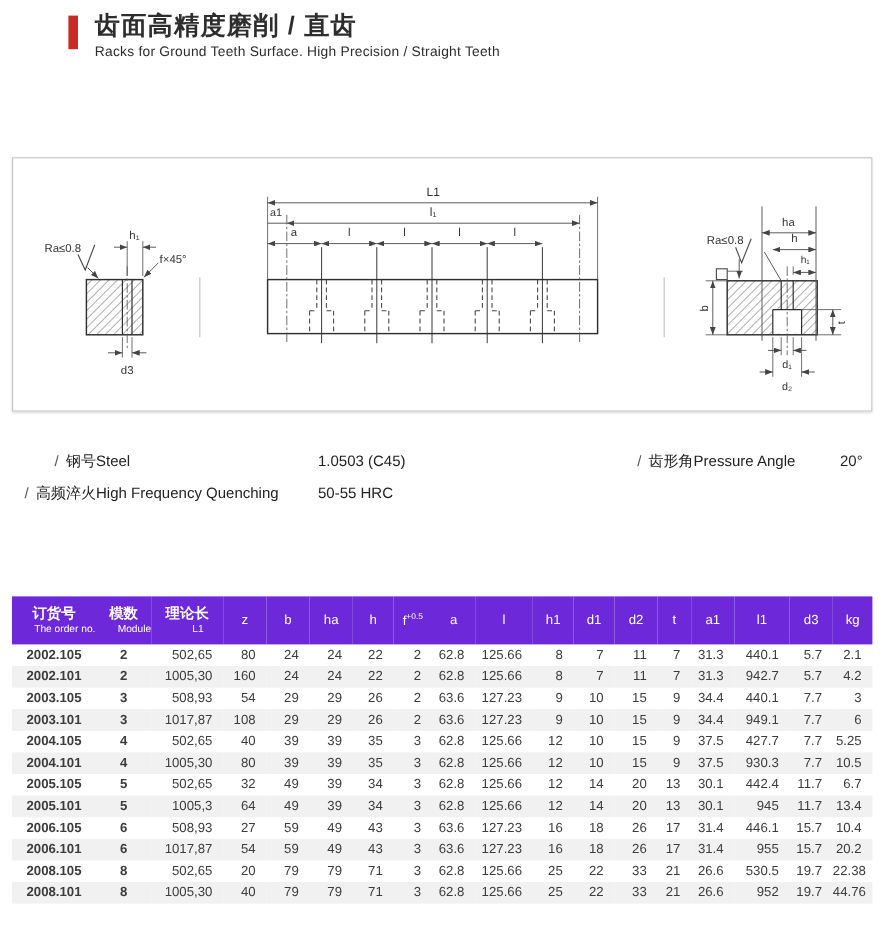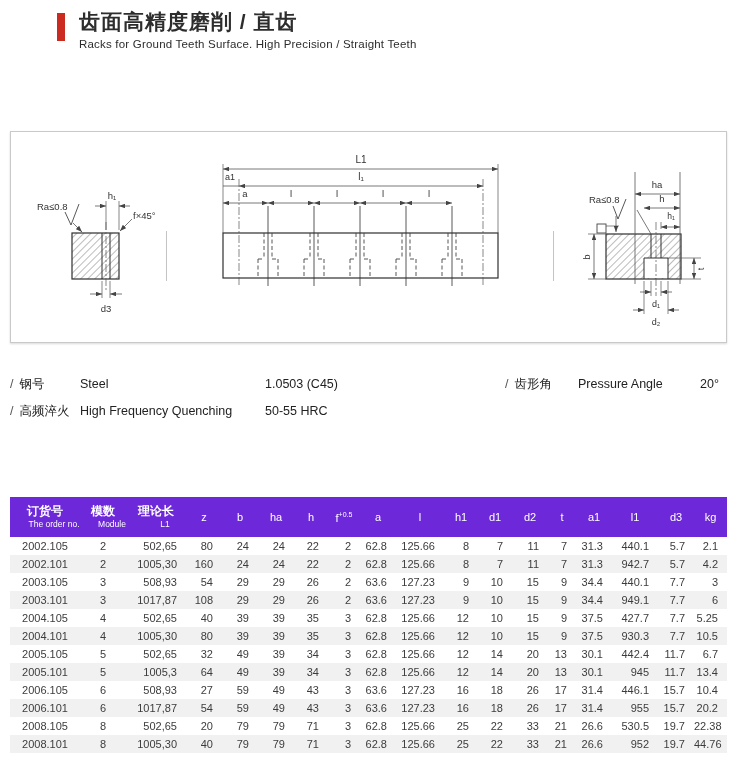--- a/index.html
+++ b/index.html
@@ -23,35 +23,35 @@
   .svg-right { left:550px; top:14px; }
   .v-divider { position:absolute; width:1px; background:#c4c4c4; top:99px; height:50px; }
   .vd1 { left:155px; } .vd2 { left:542px; }
   text { font-family:"Liberation Sans", sans-serif; fill:#333; }
 
   
   .specs { position:absolute; top:376px; font-size:12.5px; color:#222; }
   .specs-left { left:10px; width:420px; }
   .specs-right { left:505px; width:225px; }
   .spec-row { display:flex; align-items:baseline; height:27px; }
-  .spec-zh { flex:0 0 70px; white-space:nowrap; }
+  .spec-zh { flex:0 0 70px; white-space:nowrap;text-align:right; }
   .specs-right .spec-zh { flex:0 0 73px; }
   .spec-en { flex:0 0 185px; }
   .specs-right .spec-en { flex:0 0 122px; }
   .spec-val { flex:1; }
   .slash { font-style:normal; color:#555; margin-right:6px; }
 
   
   table.data { position:absolute; left:10px; top:497px; width:717px; border-collapse:collapse; table-layout:fixed; }
   thead th { background:#6d28d9; color:#fff; font-weight:normal; height:40px; vertical-align:middle; text-align:center; font-size:11px; }
   thead th .th-zh { font-size:12px; font-weight:bold; line-height:1.25; }
   thead th .th-en { font-size:8.5px; line-height:1.2;padding-left:18px; }
   thead th sup { font-size:7px; }
   tbody td { height:18px; font-size:11px; color:#3c3c3c; text-align:right; padding:0 9px 0 0; vertical-align:middle; }
-  tbody td:nth-child(1), tbody td:nth-child(2) { text-align:center; padding:0; }
+  tbody td:nth-child(1), tbody td:nth-child(2) { text-align:center; padding:0;font-weight:bold; }
   tbody tr:nth-child(even) { background:#f1f1f2; }
 </style>
 </head>
 <body>
 
 <div class="page">
 
   <div class="hdr">
     <div class="accent"></div>
     <div class="hdr-text">

